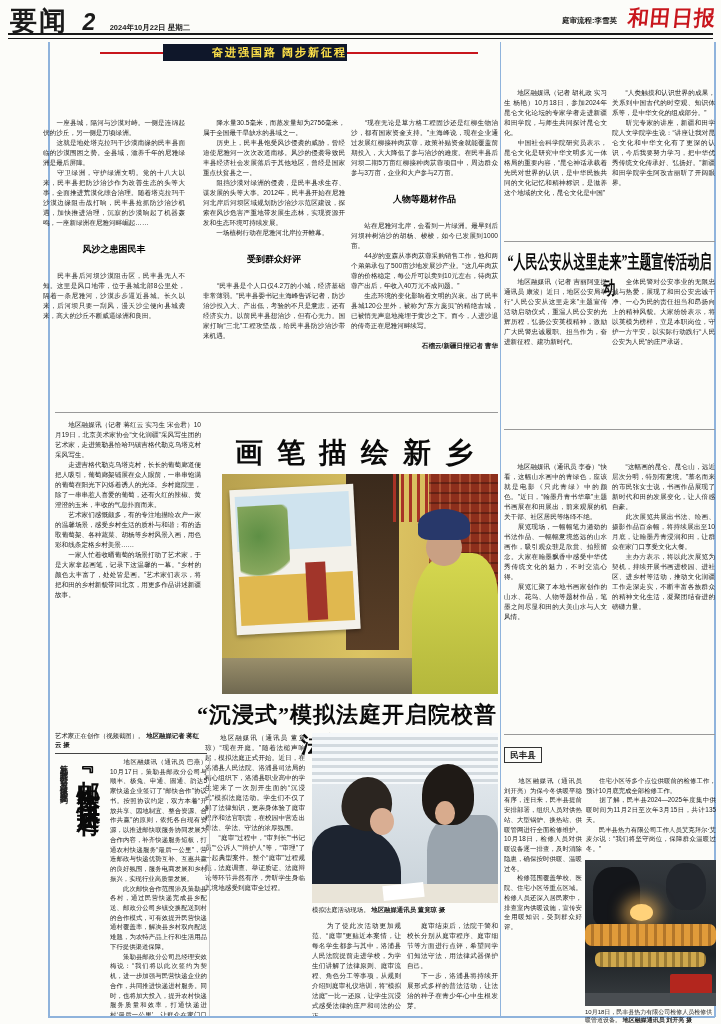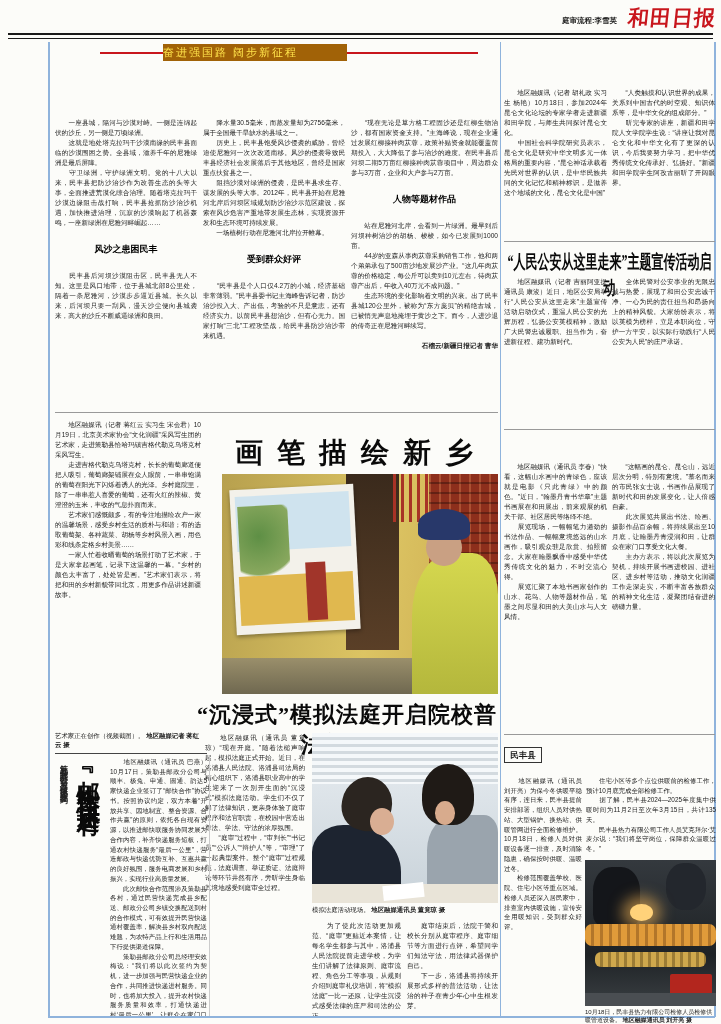--- a/index.html
+++ b/index.html
@@ -18,22 +18,22 @@
   .photo > div { position:absolute; }
 
   
   .sec-label { font-size:27px; font-weight:900; letter-spacing:2px; }
   .page-num  { font-size:23px; font-weight:900; font-style:italic; }
   .small-line{ font-size:7.5px; font-weight:bold; color:#222; }
   .masthead  { font-size:21px; font-weight:900; color:#c8161d; transform:skewX(-6deg); letter-spacing:1px; }
 
   
   .banner-line { background:#c8161d; }
-  .banner-box  { background:#a16207; color:#ffe24a; font-weight:400; font-size:11px;
-                 letter-spacing:2px; text-align:left; line-height:17px; }
+  .banner-box  { background:#0f172a; color:#ffe24a; font-weight:700; font-size:11px;
+                 letter-spacing:2px; text-align:right; line-height:17px; }
 
   
   .h-lead { font-size:40px; font-weight:900; letter-spacing:16px; text-indent:16px; text-align:center; color:#0a0a0a; }
   .h-art  { font-size:28px; font-weight:900; letter-spacing:14px; text-indent:14px; text-align:center; color:#0a0a0a; }
   .h-side { font-weight:900; text-align:center; color:#0a0a0a; }
   .kicker { text-align:center; font-weight:bold; color:#111; }
 
   .vertical { writing-mode:vertical-rl; text-orientation:upright; }
   .v-head { font-size:23px; font-weight:900; letter-spacing:4px; color:#0a0a0a; }
   .v-kick { font-size:8px; font-weight:bold; letter-spacing:2px; color:#222; }
@@ -89,35 +89,40 @@
   .ph-pipe2   { left:8%; top:63%; width:84%; height:10%; border-radius:6px;
                 background:repeating-linear-gradient(90deg,#cfa84d 0 5px,#9c7c35 5px 8px); }
   .ph-box     { right:3%; bottom:5%; width:32%; height:17%; background:#b3261e; border-radius:2px; }
   .ph-ground  { left:0; right:0; bottom:0; height:9%; background:#4a4e52; }
 </style>
 </head>
 <body>
 
 <div class="page">
 
+  <div class="abs" style="left:10px; top:3px;">
+    <span class="sec-label serif">要闻</span>
+    <span class="page-num" style="margin-left:10px;">2</span>
+    <span class="small-line" style="margin-left:10px;">2024年10月22日 星期二</span>
+  </div>
   <div class="abs small-line" style="left:562px; top:16px;">庭审流程:李雪英</div>
   <div class="abs masthead serif" style="left:628px; top:4px;">和田日报</div>
   <div class="abs rule" style="left:8px; top:33px; width:705px; height:2.2px;"></div>
   <div class="abs rule" style="left:8px; top:37.5px; width:705px; height:0.8px;"></div>
 
   <div class="abs bluebar" style="left:48px; top:42px; width:1.6px; height:975px;"></div>
   <div class="abs bluebar" style="left:714px; top:42px; width:1.6px; height:975px;"></div>
   <div class="abs bluebar" style="left:48px; top:1016px; width:667px; height:1.6px;"></div>
   <div class="abs bluebar" style="left:500px; top:42px; width:1.4px; height:975px;"></div>
 
   <div class="abs banner-line" style="left:100px; top:52px; width:378px; height:2.4px;"></div>
   <div class="abs banner-box" style="left:163px; top:44px; width:184px; height:17px;">奋进强国路 阔步新征程</div>
 
 
-  <div class="abs txt" style="left:55px; top:108px; width:142px; height:302px;">
+  <div class="abs txt" style="left:43px; top:108px; width:142px; height:302px;">
     <p>　　一座县城，隔河与沙漠对峙。一侧是连绵起伏的沙丘，另一侧是万顷绿洲。
 　　这就是地处塔克拉玛干沙漠南缘的民丰县面临的沙漠围困之势。全县域，滋养千年的尼雅绿洲是最后屏障。
 　　守卫绿洲，守护绿洲文明。党的十八大以来，民丰县把防沙治沙作为改善生态的头等大事，全面推进荒漠化综合治理。随着塔克拉玛干沙漠边缘阻击战打响，民丰县抢抓防沙治沙机遇，加快推进治理，沉寂的沙漠响起了机器轰鸣，一座新绿洲在尼雅河畔崛起……</p>
     <div class="sub">风沙之患困民丰</div>
     <p>　　民丰县后河坝沙漠阻击区，民丰县无人不知。这里是风口地带，位于县城北部8公里处，隔着一条尼雅河，沙漠步步逼近县城。长久以来，后河坝只要一刮风，漫天沙尘便向县城袭来，高大的沙丘不断威逼绿洲和良田。</p>
   </div>
   <div class="abs txt" style="left:203px; top:108px; width:142px; height:302px;">
     <p>　　降水量30.5毫米，而蒸发量却为2756毫米，属于全国最干旱缺水的县域之一。
 　　历史上，民丰县饱受风沙侵袭的威胁，曾经迫使尼雅河一次次改道南移。风沙的侵袭导致民丰县经济社会发展落后于其他地区，曾经是国家重点扶贫县之一。
 　　阻挡沙漠对绿洲的侵袭，是民丰县求生存、谋发展的头等大事。2012年，民丰县开始在尼雅河北岸后河坝区域规划防沙治沙示范区建设，探索在风沙危害严重地带发展生态林，实现资源开发和生态环境可持续发展。

